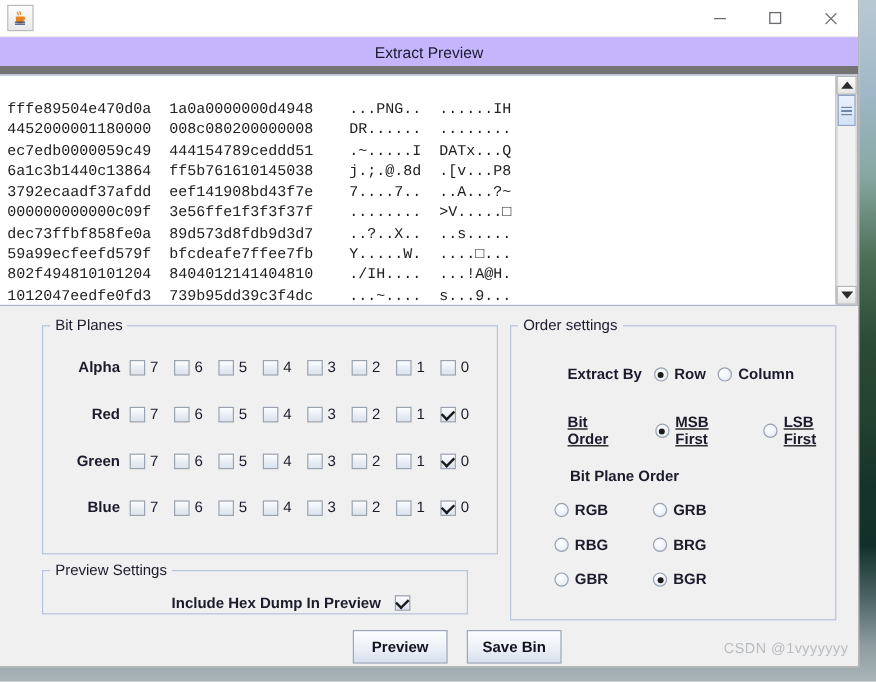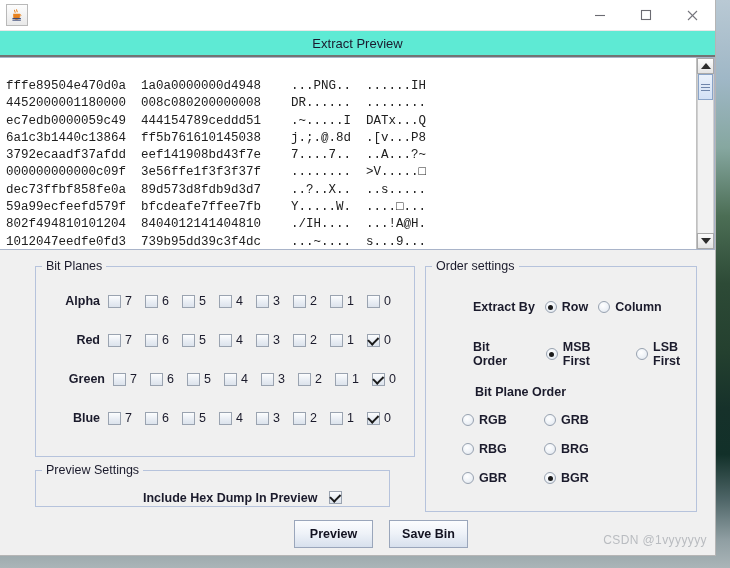--- a/index.html
+++ b/index.html
@@ -75,27 +75,27 @@
     justify-content: center;
     color: #5a5a60;
     font-size: 14px;
     line-height: 1;
   }
   .wctrl svg { display: block; }
 
   
   #dlg-title {
     height: 24px;
-    background: #5eead4;
+    background: #c4b5fd;
     display: flex;
     align-items: center;
     justify-content: center;
     font-size: 13px;
     color: #1a1a2e;
-    border-bottom: 2px solid #737373;
+    border-bottom: 7px solid #737373;
     flex: 0 0 auto;
   }
 
   
   #hexwrap {
     position: relative;
     height: 193px;
     margin: 0;
     background: #ffffff;
     border: 1px solid #a9b4c9;
@@ -291,21 +291,21 @@
     font-weight: bold;
     padding-left: 29px;
   }
 
   .os-line {
     position: absolute;
     display: flex;
     align-items: center;
   }
   #os-extract { left: 18px; top: 27px; gap: 10px; }
-  #os-bitorder { left: 18px; top: 67px; gap: 28px; }
+  #os-bitorder { left: 18px; top: 67px; gap: 28px; text-decoration: underline; }
   #os-bpo-title { left: 20px; top: 112px; }
   .bpo-grid {
     position: absolute;
     left: 36px;
     top: 140px;
     display: grid;
     grid-template-columns: 82px 82px;
     grid-row-gap: 15px;
   }
 
@@ -490,21 +490,21 @@
             </div>
             <div class="bp-cell">
               <span class="jcb"></span>
               <span class="bp-num">1</span>
             </div>
             <div class="bp-cell">
               <span class="jcb checked"></span>
               <span class="bp-num">0</span>
             </div>
           </div>
-          <div class="bp-row" style="top: 96px; justify-content: center;">
+          <div class="bp-row" style="top: 96px;">
             <div class="bp-label">Green</div>
             <div class="bp-cell">
               <span class="jcb"></span>
               <span class="bp-num">7</span>
             </div>
             <div class="bp-cell">
               <span class="jcb"></span>
               <span class="bp-num">6</span>
             </div>
             <div class="bp-cell">

